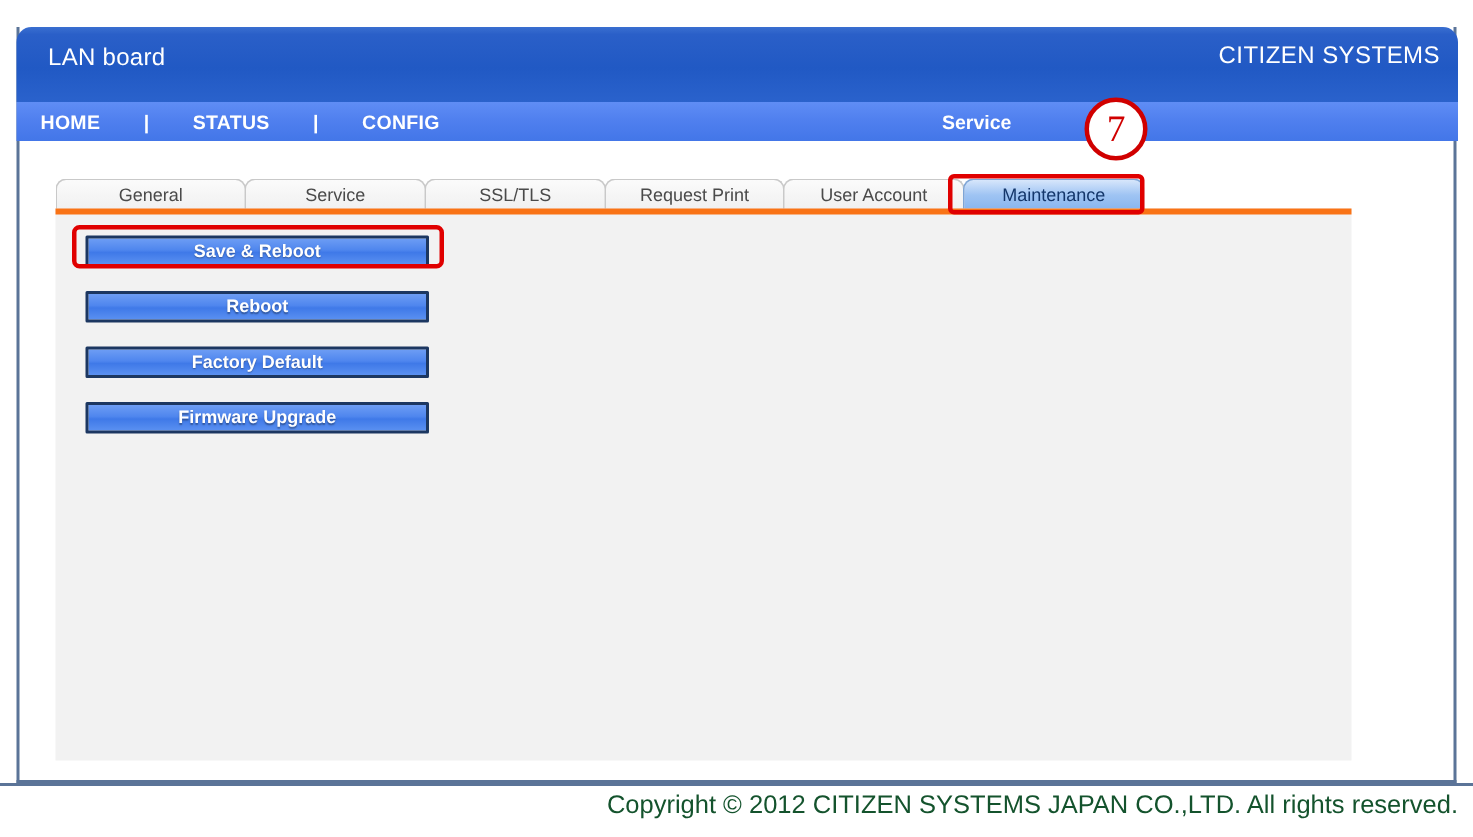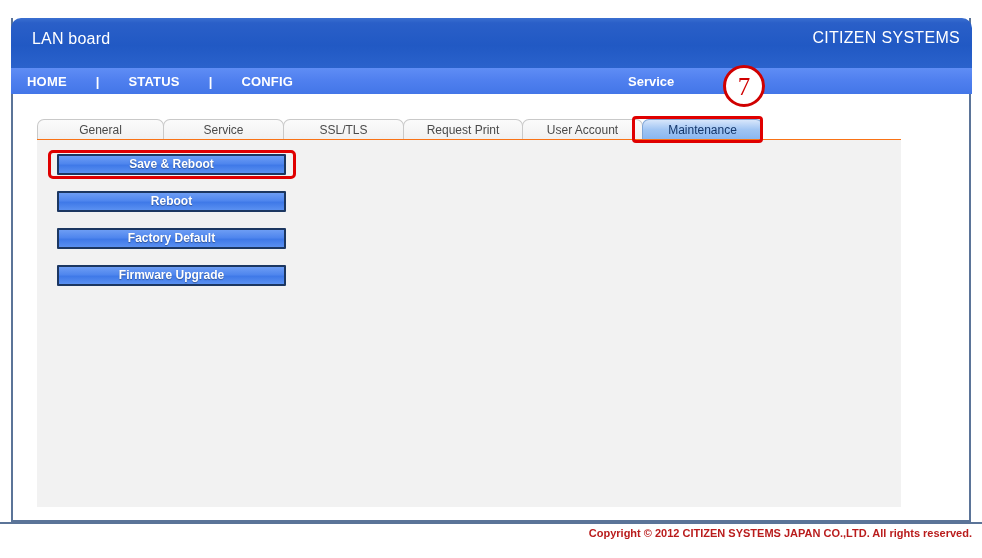--- a/index.html
+++ b/index.html
@@ -142,21 +142,21 @@
   #tab-maintenance { width: 121px; }
 
   
   #content-panel {
     position: absolute;
     left: 37px;
     top: 139px;
     width: 864px;
     height: 368px;
     background: #f2f2f2;
-    border-top: 1px solid #f97316;
+    border-top: 4px solid #f97316;
     box-sizing: border-box;
   }
 
   
   #button-list {
     position: absolute;
     left: 20px;
     top: 14px;
   }
   .action-button {
@@ -226,23 +226,23 @@
     left: 0;
     top: 522px;
     width: 982px;
     height: 2px;
     background: #5b7498;
   }
   #footer-copyright {
     position: absolute;
     right: 10px;
     top: 527px;
-    font-size: 11px;
-    font-weight: bold;
-    color: #b91c1c;
+    font-size: 17px;
+    font-weight: normal;
+    color: #14532d;
     white-space: nowrap;
   }
 </style>
 </head>
 <body>
 
 <div id="page-frame"></div>
 
 <div id="header">
   <div id="header-title">LAN board</div>

